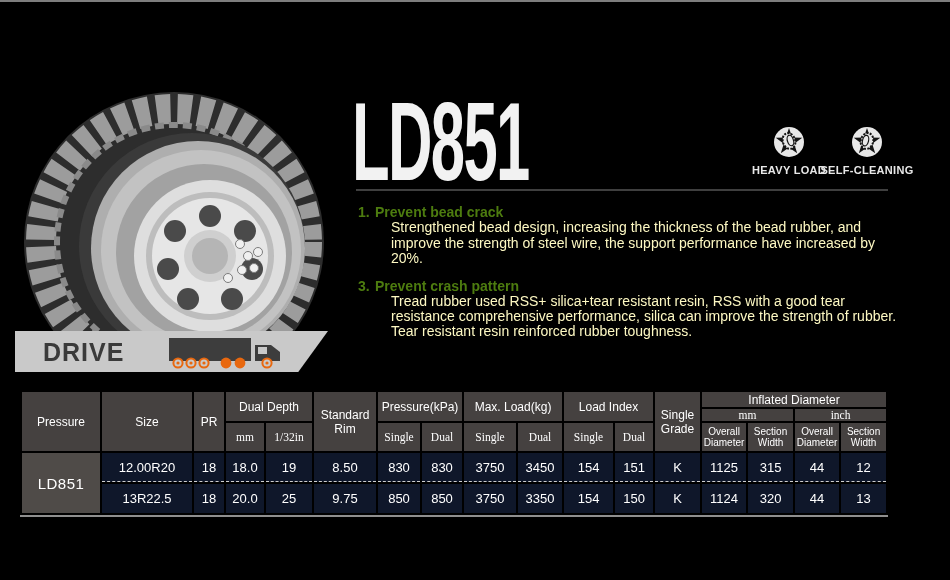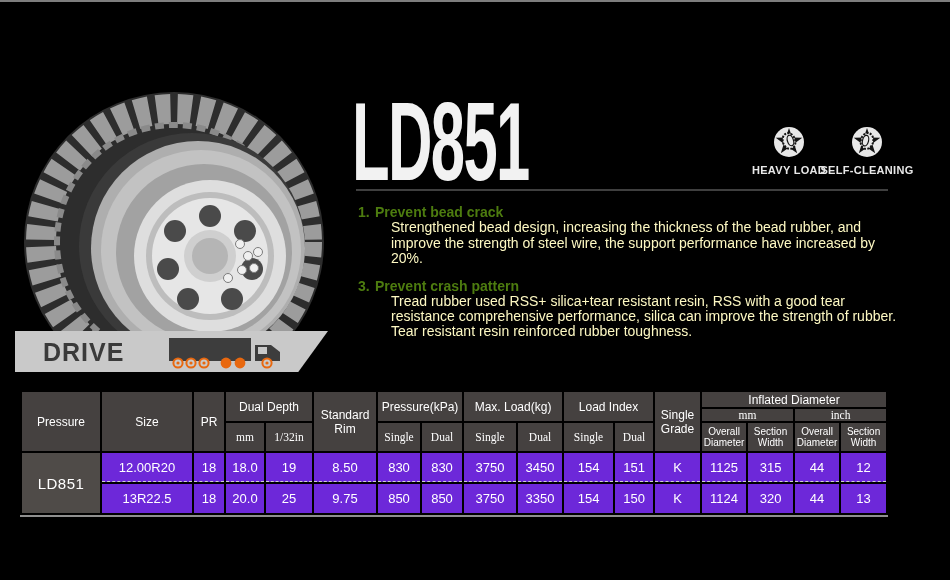--- a/index.html
+++ b/index.html
@@ -35,21 +35,21 @@
   .feature-body{font-size:14px;color:#fef9c3;line-height:1.08;margin-left:16px;}
 
   
   .spec-table{position:absolute;left:20px;top:390px;width:868px;border-collapse:separate;border-spacing:2px;
     table-layout:fixed;border-bottom:2px solid #8f8f8f;}
   .spec-table th{background:#454140;color:#fff;font-weight:normal;vertical-align:middle;text-align:center;padding:0;}
   .h-main{font-size:12px;}
   .h-sub{font-size:11.5px;font-family:Liberation Serif, serif;}
   .h-tiny{font-size:10px;line-height:1.12;}
   .r1{height:15px;} .r2{height:12px;} .r3{height:28px;}
-  .spec-table td{color:#fff;font-size:13px;text-align:center;vertical-align:middle;padding:0;height:29px;background:#6d28d9;}
+  .spec-table td{color:#fff;font-size:13px;text-align:center;vertical-align:middle;padding:0;height:29px;background:#0f172a;}
   td.pattern-cell{background:#4f4b48;font-size:15px;letter-spacing:0.5px;}
   tr.data-row-1 td.dash{border-bottom:1px dashed #cfcfcf;}
 </style>
 </head>
 <body>
 
 <div class="sheet">
   <div class="top-border"></div>
 
   <div class="tire-wrap">

